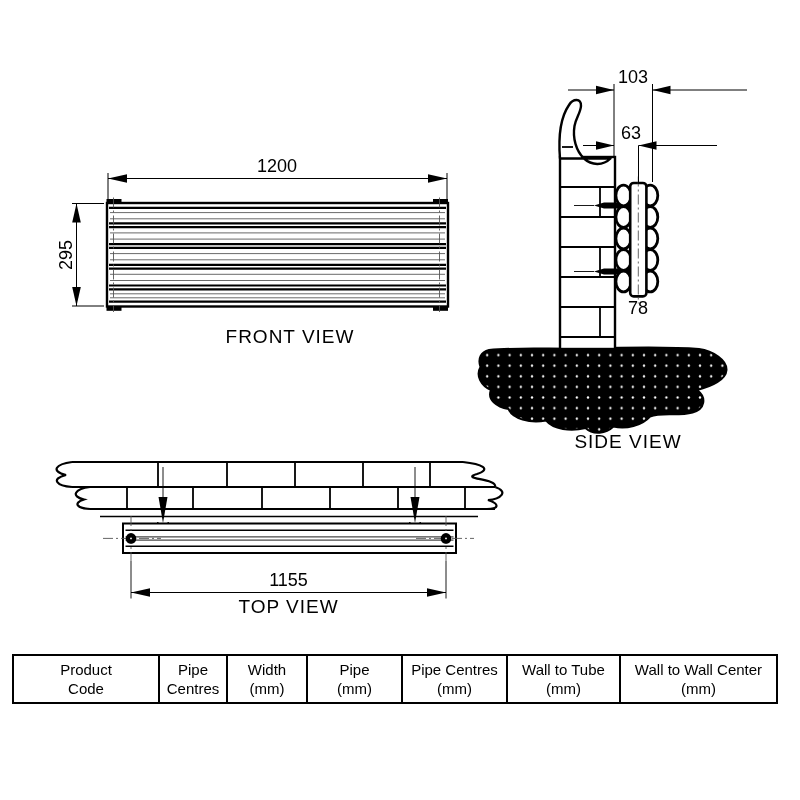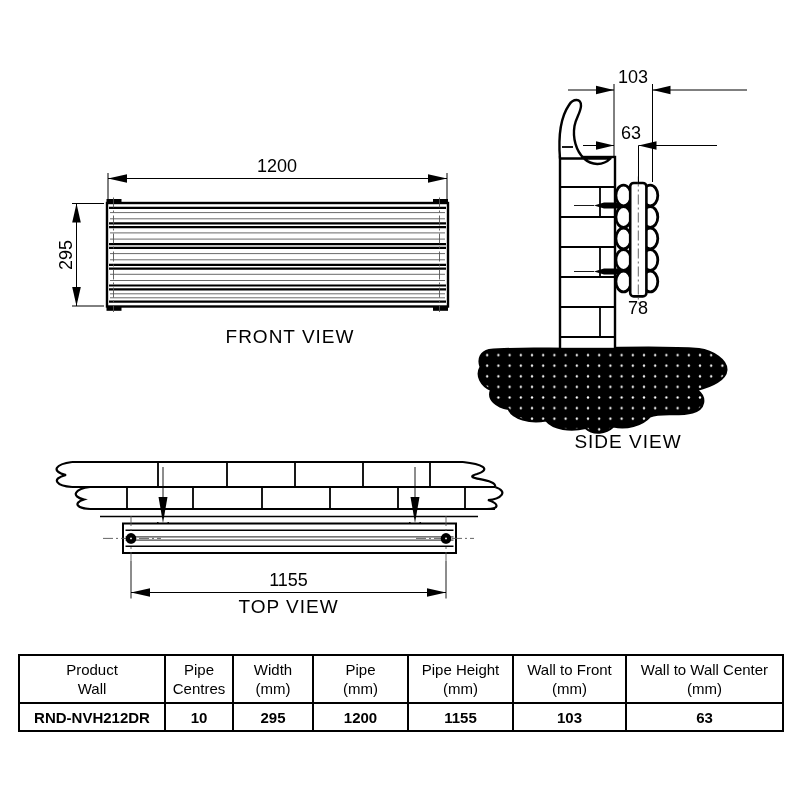--- a/index.html
+++ b/index.html
@@ -8,21 +8,21 @@
   #drawing{position:absolute;left:0;top:0;}
   svg text{fill:#000;font-family:"Liberation Sans",sans-serif;}
   .dimtxt{font-size:18px;}
   .viewlbl{font-size:19px;letter-spacing:1px;}
   .thin{stroke:#000;stroke-width:1;fill:none;}
   .thin2{stroke:#000;stroke-width:0.9;fill:none;}
   .med{stroke:#000;stroke-width:1.8;fill:none;}
   .thick{stroke:#000;stroke-width:2.2;fill:none;}
   .cl{stroke:#555;stroke-width:0.9;fill:none;stroke-dasharray:10 3 2 3;}
   .arr{fill:#000;stroke:none;}
-  #spec-table{position:absolute;left:18px;top:654px;width:764px;border-collapse:collapse;
+  #spec-table{position:absolute;left:12px;top:654px;width:764px;border-collapse:collapse;
               table-layout:fixed;}
   #spec-table th,#spec-table td{border:2px solid #000;text-align:center;vertical-align:middle;
               padding:1px 1px;overflow:hidden;}
   #spec-table th{font-weight:400;font-size:15px;line-height:19px;height:44px;}
   #spec-table td{font-weight:700;font-size:15px;height:24px;}
 </style>
 </head>
 <body>
 
 <div id="stage">
@@ -211,52 +211,43 @@
         <col style="width:80px">
     <col style="width:95px">
         <col style="width:105px">
         <col style="width:113px">
     <col style="width:157px">
   </colgroup>
   <tbody>
         <tr>
     <th>
       <div>Product</div>
-      <div>Wall</div>
+      <div>Code</div>
     </th>
     <th>
       <div>Pipe</div>
       <div>Centres</div>
     </th>
     <th>
       <div>Width</div>
       <div>(mm)</div>
     </th>
     <th>
       <div>Pipe</div>
       <div>(mm)</div>
     </th>
     <th>
-      <div>Pipe Height</div>
-      <div>(mm)</div>
-    </th>
-    <th>
-      <div>Wall to Front</div>
+      <div>Pipe Centres</div>
+      <div>(mm)</div>
+    </th>
+    <th>
+      <div>Wall to Tube</div>
       <div>(mm)</div>
     </th>
     <th>
       <div>Wall to Wall Center</div>
       <div>(mm)</div>
     </th>
-  </tr>
-  <tr>
-    <td>RND-NVH212DR</td>
-    <td>10</td>
-    <td>295</td>
-    <td>1200</td>
-    <td>1155</td>
-    <td>103</td>
-    <td>63</td>
   </tr>
 </tbody>
     </table>
 
 </div>
 
 </body></html>

